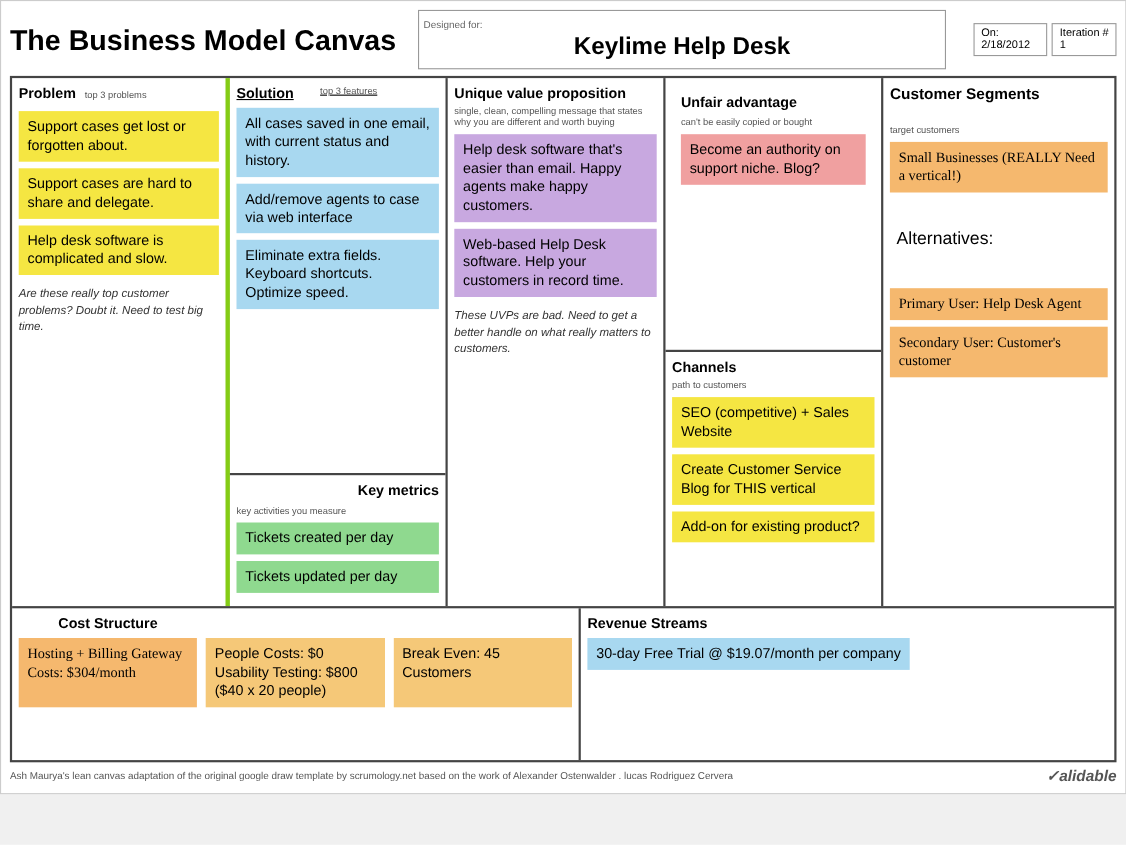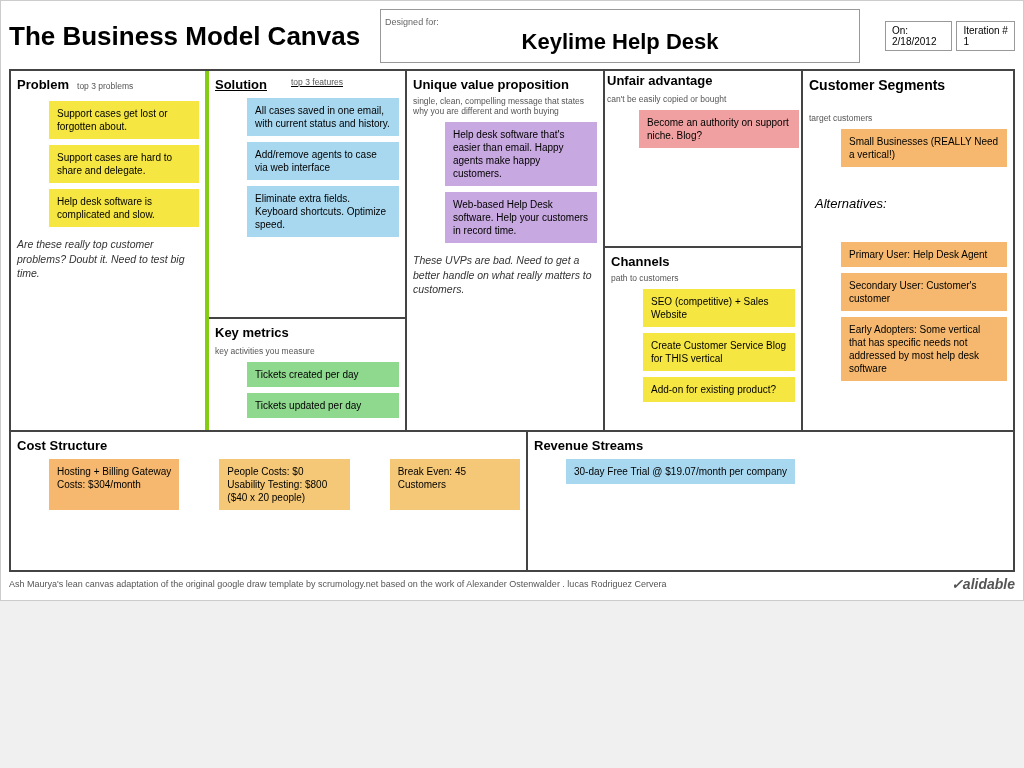--- a/index.html
+++ b/index.html
@@ -6,21 +6,21 @@
     body {
       font-family: Arial, sans-serif;
       background: #f0f0f0;
       width: 1024px;
       height: 768px;
       overflow: hidden;
       font-size: 11px;
     }
     .canvas-wrapper {
       width: 1024px;
-      height: 601px;
+      height: 722px;
       background: white;
       border: 1px solid #ccc;
       display: flex;
       flex-direction: column;
       padding: 8px;
     }
     .top-header {
       display: flex;
       align-items: center;
       margin-bottom: 6px;
@@ -71,30 +71,29 @@
     .cell-subheader {
       font-size: 8.5px;
       color: #555;
       margin-bottom: 6px;
       font-style: normal;
     }
     
     .sticky {
       padding: 6px 8px;
       margin-bottom: 6px;
-      font-size: 10px;
+      font-size: 13px;
       line-height: 1.3;
-      margin-left: 32px;
     }
     .sticky-yellow { background: #f5e642; }
     .sticky-blue { background: #a8d8f0; }
     .sticky-purple { background: #c8a8e0; }
     .sticky-green { background: #8fd98f; }
     .sticky-pink { background: #f0a0a0; }
-    .sticky-orange { background: #f5b86e; }
+    .sticky-orange { background: #f5b86e; font-family: Liberation Serif, serif; }
     .sticky-light-orange { background: #f5c878; }
     .footer {
       font-size: 9px;
       color: #555;
       margin-top: 4px;
       display: flex;
       justify-content: space-between;
       align-items: center;
     }
     .italic-note {
@@ -154,42 +153,42 @@
           <div style="display:flex; align-items:flex-start; gap:24px; margin-bottom:4px;text-decoration:underline;">
             <span class="cell-header">Solution</span>
             <span class="cell-subheader">top 3 features</span>
           </div>
           <div class="sticky sticky-blue">All cases saved in one email, with current status and history.</div>
           <div class="sticky sticky-blue">Add/remove agents to case via web interface</div>
           <div class="sticky sticky-blue">Eliminate extra fields. Keyboard shortcuts. Optimize speed.</div>
         </div>
 
         <div style="padding:6px; overflow:hidden;">
-          <div style="display:flex; align-items:baseline; gap:8px; margin-bottom:4px;">
+          <div style="display:flex; align-items:baseline; gap:8px; margin-bottom:4px;justify-content:flex-end;">
             <span class="cell-header">Key metrics</span>
           </div>
           <div class="cell-subheader" style="margin-bottom:6px;">key activities you measure</div>
           <div class="sticky sticky-green">Tickets created per day</div>
           <div class="sticky sticky-green">Tickets updated per day</div>
         </div>
       </div>
 
       <div style="flex: 0 0 198px; border-right: 2px solid #444; padding:6px; overflow:hidden; display:flex; flex-direction:column;">
         <div style="margin-bottom:4px;">
           <span class="cell-header">Unique value proposition</span>
         </div>
         <div class="cell-subheader" style="margin-bottom:6px;">single, clean, compelling message that states why you are different and worth buying</div>
         <div class="sticky sticky-purple">Help desk software that's easier than email. Happy agents make happy customers.</div>
         <div class="sticky sticky-purple">Web-based Help Desk software. Help your customers in record time.</div>
         <div class="italic-note">These UVPs are bad. Need to get a better handle on what really matters to customers.</div>
       </div>
 
       <div style="flex: 0 0 198px; border-right: 2px solid #444; display:flex; flex-direction:column;">
 
-        <div style="flex:1; border-bottom:2px solid #444; padding:2px; overflow:hidden;">
+        <div style="flex:1; border-bottom:2px solid #444; padding:14px; overflow:hidden;">
           <div style="display:flex; align-items:baseline; gap:8px; margin-bottom:4px;">
             <span class="cell-header">Unfair advantage</span>
           </div>
           <div class="cell-subheader" style="margin-bottom:6px;">can't be easily copied or bought</div>
           <div class="sticky sticky-pink">Become an authority on support niche. Blog?</div>
         </div>
 
         <div style="padding:6px; overflow:hidden; flex:1;">
           <div style="display:flex; align-items:baseline; gap:8px; margin-bottom:2px;">
             <span class="cell-header">Channels</span>
@@ -200,33 +199,32 @@
           <div class="sticky sticky-yellow">Add-on for existing product?</div>
         </div>
       </div>
 
       <div style="flex:1; padding:6px; overflow:hidden; display:flex; flex-direction:column;">
         <div style="margin-bottom:20px;">
           <span class="cell-header" style="font-size:14px;">Customer Segments</span>
         </div>
         <div class="cell-subheader" style="margin-bottom:6px;">target customers</div>
         <div class="sticky sticky-orange">Small Businesses (REALLY Need a vertical!)</div>
-        <div style="padding:4px 6px; margin-bottom:6px; font-size:13px; line-height:1.4; white-space:pre-line;font-style:italic;">
+        <div style="padding:4px 6px; margin-bottom:6px; font-size:16px; line-height:1.4; white-space:pre-line;">
           <span>Alternatives:</span><br>
         </div>
         <div class="sticky sticky-orange">Primary User: Help Desk Agent</div>
         <div class="sticky sticky-orange">Secondary User: Customer's customer</div>
-        <div class="sticky sticky-orange">Early Adopters: Some vertical that has specific needs not addressed by most help desk software</div>
       </div>
     </div>
 
     <div style="display:flex; border-top:2px solid #444; height:140px;">
 
       <div style="flex: 0 0 517px; border-right:2px solid #444; padding:6px; overflow:hidden;">
-        <div class="cell-header" style="margin-bottom:6px;">Cost Structure</div>
+        <div class="cell-header" style="margin-bottom:6px;margin-left:36px;">Cost Structure</div>
         <div style="display:flex; gap:8px;">
           <div class="sticky sticky-orange" style="flex:1; white-space:pre-line;">Hosting + Billing Gateway Costs: $304/month</div>
           <div class="sticky sticky-light-orange" style="flex:1; white-space:pre-line;">People Costs: $0
 Usability Testing: $800
 ($40 x 20 people)</div>
           <div class="sticky sticky-light-orange" style="flex:1; white-space:pre-line;">Break Even:  45 Customers</div>
         </div>
       </div>
 
       <div style="flex:1; padding:6px; overflow:hidden;">

